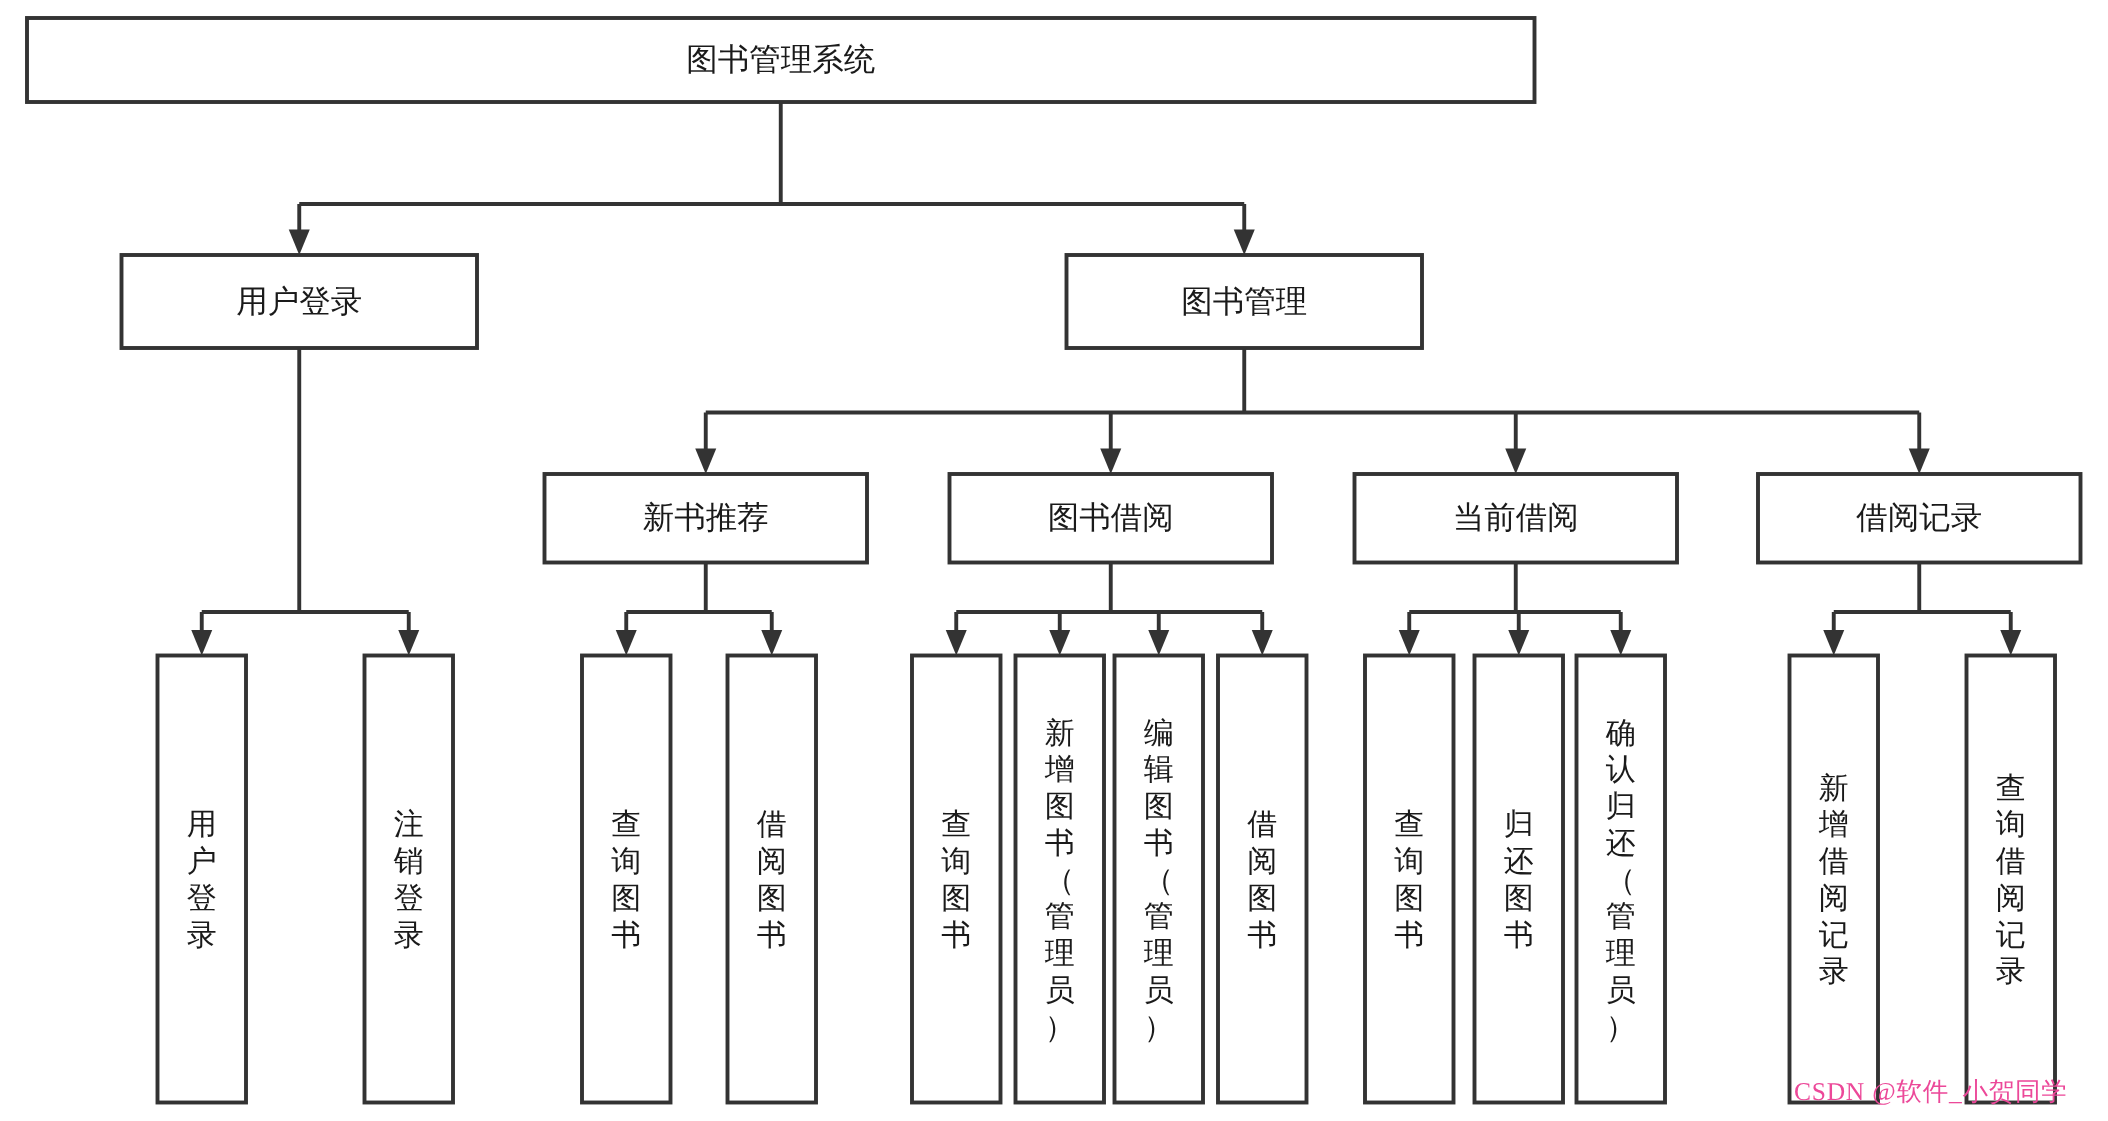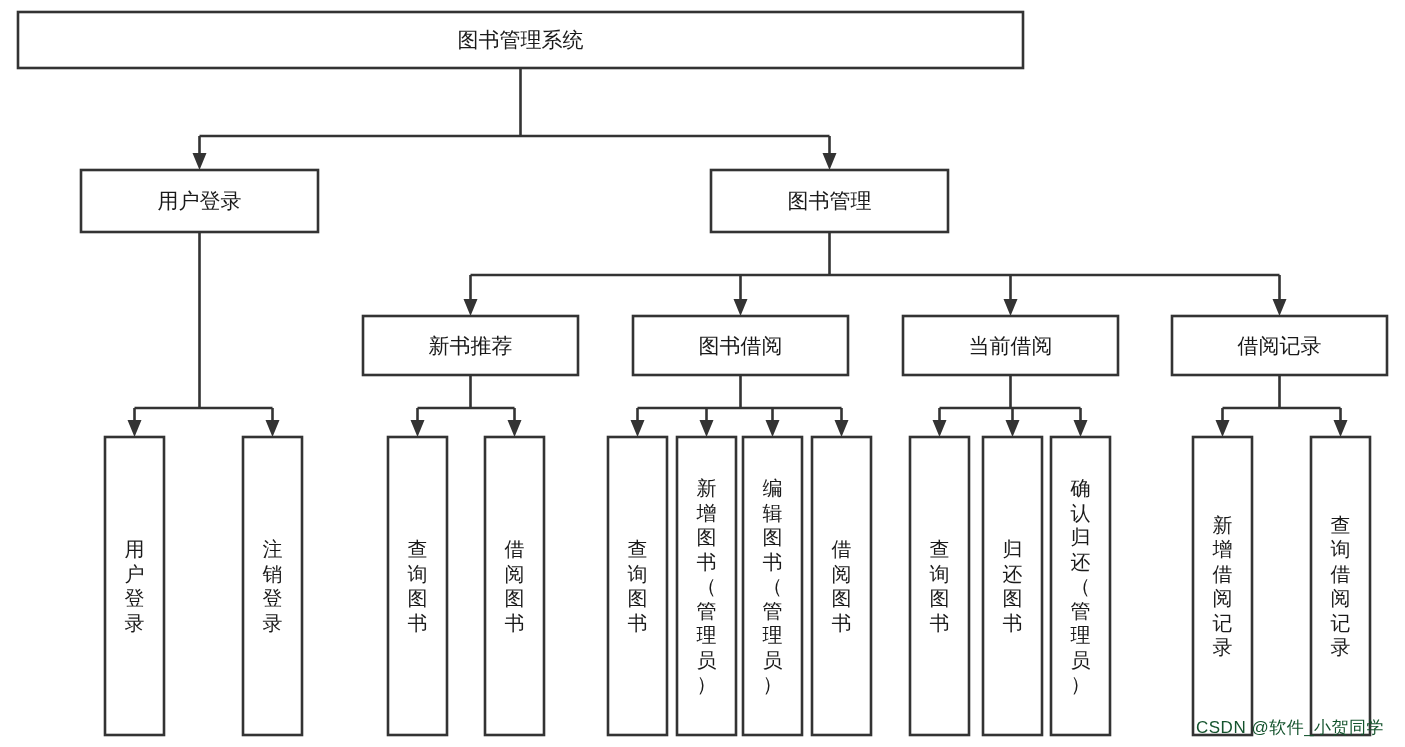--- a/index.html
+++ b/index.html
@@ -18,22 +18,22 @@
     font-size:21px;fill:#1a1a1a;
     dominant-baseline:middle;text-anchor:middle;
   }
   .vlabel{
     font-family:"DejaVu Sans","Liberation Sans",sans-serif;
     font-size:20px;fill:#1a1a1a;
     text-anchor:middle;
   }
   .watermark{
     position:absolute;
-    font-family:Liberation Sans, sans-serif;
-    font-size:17px;color:#14532d;white-space:nowrap;
+    font-family:Liberation Serif, serif;
+    font-size:17px;color:#ec4899;white-space:nowrap;
     letter-spacing:0.5px;
   }
 </style>
 </head>
 <body>
 
 <div id="stage">
   <svg id="diagram" viewBox="0 0 1405 747">
       <line x1="520.5" y1="68" x2="520.5" y2="136" class="edge"></line>
       <line x1="199.5" y1="136" x2="829.5" y2="136" class="edge"></line>

